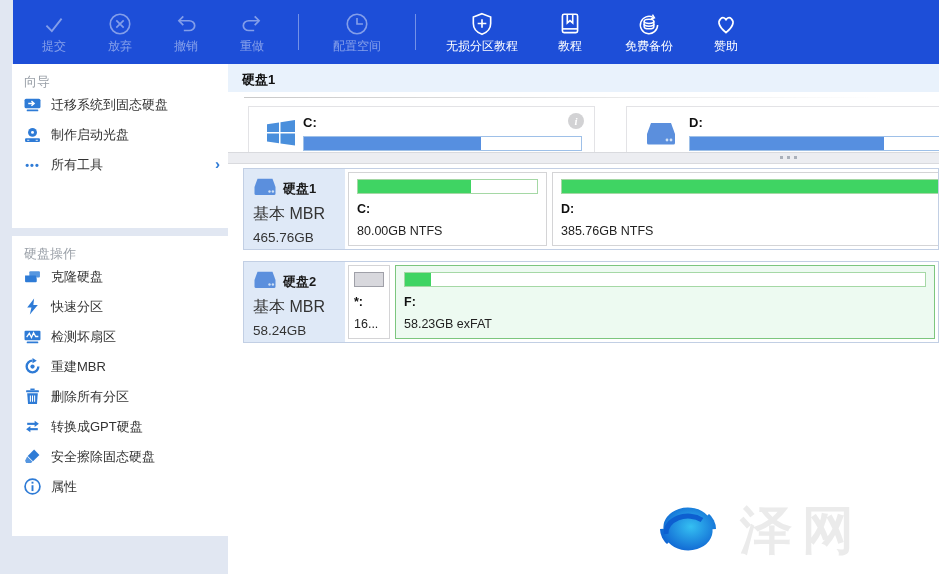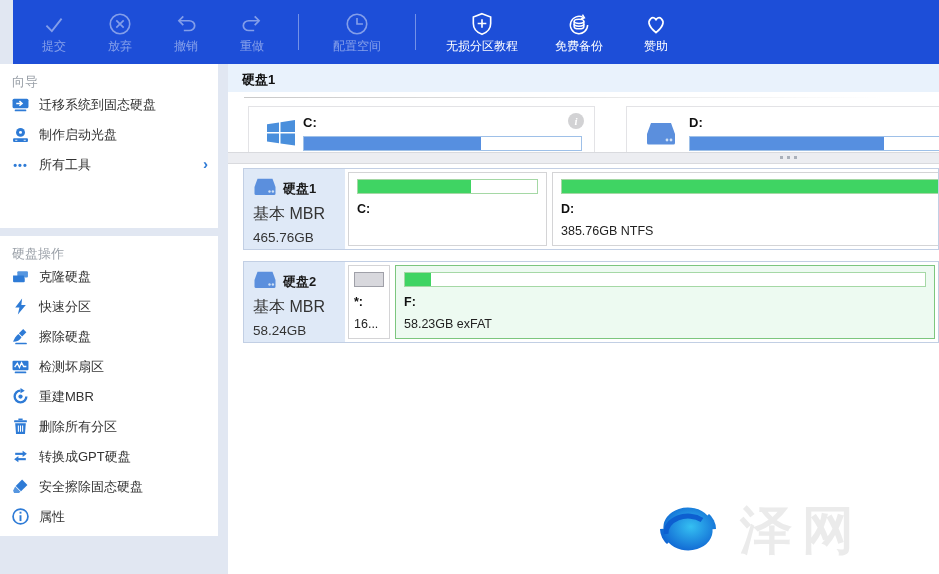--- a/index.html
+++ b/index.html
@@ -12,21 +12,21 @@
   .toolbar{position:absolute;left:13px;top:0;width:939px;height:64px;background:#1d4ed8;
     display:flex;align-items:center;padding-left:8px;box-sizing:border-box}
   .tb-item{display:flex;flex-direction:column;align-items:center;justify-content:center;
     color:#fff;gap:3px;cursor:pointer;flex:0 0 auto}
   .tb-item .tb-lbl{font-size:12px;white-space:nowrap;line-height:13px}
   .tb-item.disabled{opacity:.45;cursor:default}
   .tb-item svg{display:block}
   .tb-sep{width:1px;height:36px;background:rgba(255,255,255,.38);margin:0 13px;flex:0 0 auto}
   .w66{width:66px}.w86{width:86px}.w90{width:90px}.w104{width:106px}.w70{width:70px}.w88{width:88px}
   
-  .side-panel{position:absolute;left:0;width:218px;background:#fff;box-sizing:border-box}
+  .side-panel{position:absolute;left:12px;width:218px;background:#fff;box-sizing:border-box}
   #side-panel-1{top:64px;height:164px}
   #side-panel-2{top:236px;height:300px}
   .sec-title{color:#9aa0a8;font-size:13px;padding:11px 12px 7px;line-height:14px}
   .side-item{height:30px;display:flex;align-items:flex-start;gap:10px;padding:0 12px;
     font-size:13px;color:#333;cursor:pointer;position:relative;white-space:nowrap}
   .side-icon{width:17px;height:17px;display:flex;align-items:center;justify-content:center;flex:0 0 17px}
   .chev{position:absolute;right:10px;color:#2e7bd6;font-size:15px;font-weight:bold;line-height:15px}
   .dots-glyph{color:#2e7bd6;font-size:11px;letter-spacing:1px;font-weight:bold}
   
   .main-tabstrip{position:absolute;left:228px;top:64px;right:0;height:28px;background:#e9f2fc}
@@ -127,20 +127,30 @@
 
   <div class="tb-item w104">
     <span>
       <svg width="26" height="26" viewBox="0 0 24 24" fill="none" stroke="#fff" stroke-width="1.5">
           <path d="M12 2.5 L20 5.5 V11.5 C20 16.5 16.5 19.8 12 21.5 C7.5 19.8 4 16.5 4 11.5 V5.5 Z"></path>
           <path d="M12 7.5 V15.5 M8 11.5 H16"></path>
         </svg>
     </span>
     <span class="tb-lbl">无损分区教程</span>
   </div>
+  <div class="tb-item w70">
+    <span>
+      <svg width="26" height="26" viewBox="0 0 24 24" fill="none" stroke="#fff" stroke-width="1.5">
+          <rect x="5" y="3" width="14" height="17" rx="1.5"></rect>
+          <path d="M9.5 3 V11 L12 8.8 L14.5 11 V3"></path>
+          <path d="M5 16.5 H19"></path>
+        </svg>
+    </span>
+    <span class="tb-lbl">教程</span>
+  </div>
   <div class="tb-item w88">
     <span>
       <svg width="28" height="26" viewBox="0 0 26 24" fill="none" stroke="#fff" stroke-width="1.4">
           <ellipse cx="13" cy="9.5" rx="4.5" ry="2"></ellipse>
           <path d="M8.5 9.5 V14.5 C8.5 15.6 10.5 16.5 13 16.5 C15.5 16.5 17.5 15.6 17.5 14.5 V9.5"></path>
           <path d="M8.5 12 C8.5 13.1 10.5 14 13 14 C15.5 14 17.5 13.1 17.5 12"></path>
           <path d="M21 13 A8 8 0 1 1 17 6"></path>
           <path d="M16.2 3.2 L18 6.2 L14.8 7.4"></path>
         </svg>
     </span>
@@ -200,30 +210,20 @@
     </span>
     <span>克隆硬盘</span>
   </div>
   <div class="side-item">
     <span class="side-icon">
       <svg width="17" height="17" viewBox="0 0 16 16">
           <path d="M9.5 0.5 L3 9 H7 L5.5 15.5 L13 6.5 H8.8 Z" fill="#2e7bd6"></path>
         </svg>
     </span>
     <span>快速分区</span>
-  </div>
-  <div class="side-item">
-    <span class="side-icon">
-      <svg width="17" height="17" viewBox="0 0 16 16">
-          <path d="M10.5 1 L13.5 4 L9.5 8 L6.5 5 Z" fill="#2e7bd6"></path>
-          <path d="M6 5.7 L9 8.7 C7.5 11.5 4.5 13 1 13 C2 10.5 3.5 7.5 6 5.7 Z" fill="#2e7bd6"></path>
-          <rect x="3" y="13.8" width="11" height="1.6" rx="0.8" fill="#2e7bd6"></rect>
-        </svg>
-    </span>
-    <span>擦除硬盘</span>
   </div>
   <div class="side-item">
     <span class="side-icon">
       <svg width="17" height="17" viewBox="0 0 16 16">
           <rect x="0.5" y="2.5" width="15" height="9" rx="1" fill="#2e7bd6"></rect>
           <path d="M2.5 8.5 L5 5 L7 9 L9 4.5 L11 8 L13.5 8" stroke="#fff" stroke-width="1.2" fill="none"></path>
           <rect x="2.5" y="12.8" width="11" height="1.6" rx="0.8" fill="#2e7bd6"></rect>
         </svg>
     </span>
     <span>检测坏扇区</span>
@@ -342,20 +342,21 @@
         </div>
         <div class="disk-type">基本 MBR</div>
         <div class="disk-size">465.76GB</div>
       </div>
       <div class="parts">
         <div class="part part-c">
           <div class="pbar">
             <div class="fill" style="width: 63%;"></div>
           </div>
           <div class="p-label">C:</div>
+          <div class="p-size">80.00GB NTFS</div>
         </div>
         <div class="part part-grow">
           <div class="pbar">
             <div class="fill" style="width: 100%;"></div>
           </div>
           <div class="p-label">D:</div>
           <div class="p-size">385.76GB NTFS</div>
         </div>
       </div>
     </div>

